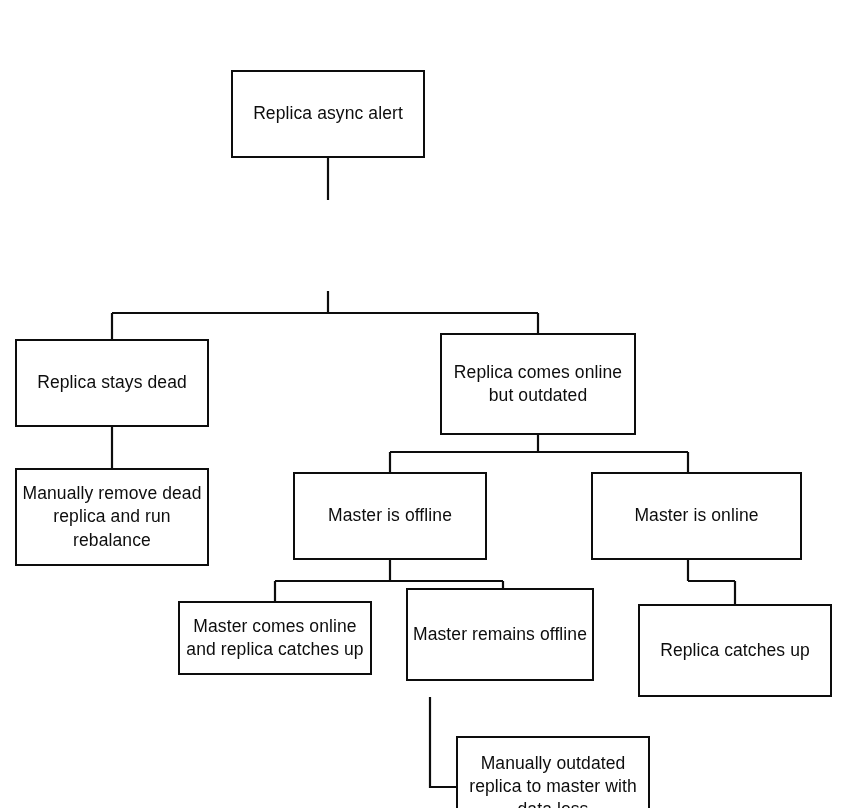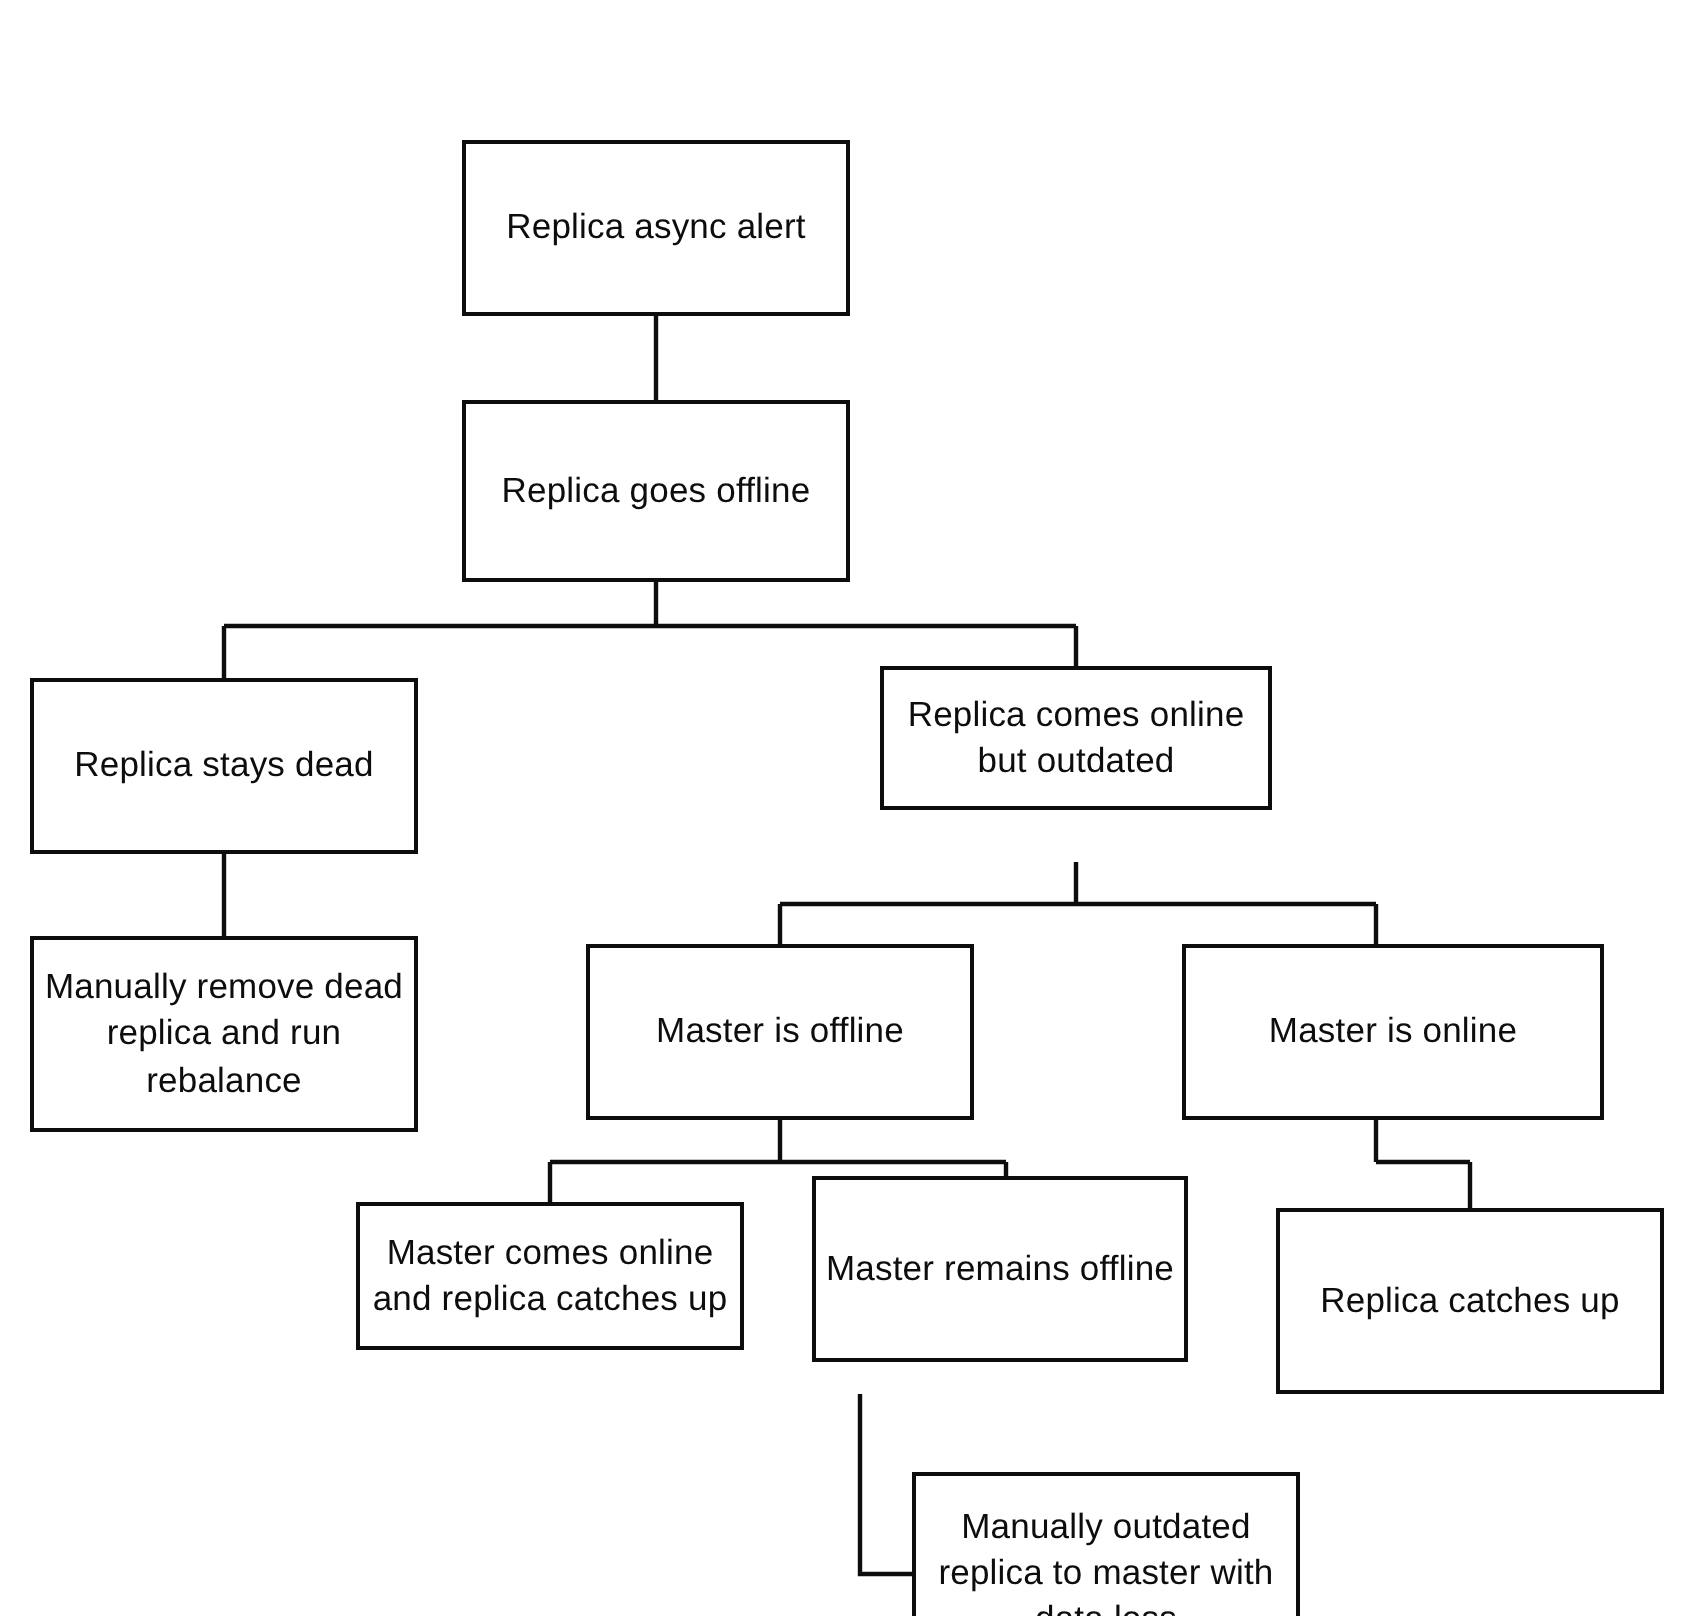--- a/index.html
+++ b/index.html
@@ -45,21 +45,21 @@
     color: #0d0d0d;
     white-space: pre-line;
     padding: 0 4px;
   }
 
   
   #node-replica-async-alert      { left: 231px; top: 22px;  width: 194px; height: 88px; }
   #node-replica-goes-offline     { left: 231px; top: 152px; width: 194px; height: 91px; }
   #node-replica-stays-dead       { left: 15px;  top: 291px; width: 194px; height: 88px; }
   #node-manually-remove-dead     { left: 15px;  top: 420px; width: 194px; height: 98px; }
-  #node-replica-comes-online     { left: 440px; top: 285px; width: 196px; height: 72px; }
+  #node-replica-comes-online     { left: 440px; top: 285px; width: 196px; height: 102px; }
   #node-master-is-offline        { left: 293px; top: 424px; width: 194px; height: 88px; }
   #node-master-is-online         { left: 591px; top: 424px; width: 211px; height: 88px; }
   #node-master-comes-online      { left: 178px; top: 553px; width: 194px; height: 74px; }
   #node-master-remains-offline   { left: 406px; top: 540px; width: 188px; height: 93px; }
   #node-replica-catches-up       { left: 638px; top: 556px; width: 194px; height: 93px; }
   #node-manually-promote         { left: 456px; top: 688px; width: 194px; height: 101px; }
 
   
   #connectors {
     position: absolute;
@@ -105,23 +105,20 @@
 
     <path d="M 688 512 L 688 533 M 688 533 L 735 533 M 735 533 L 735 556"></path>
 
     <path d="M 430 649 L 430 739 L 456 739"></path>
   </svg>
 
   <div class="node" id="node-replica-async-alert">
     <span class="node-label">Replica async alert</span>
   </div>
 
-  <div class="node" id="node-replica-goes-offline">
-    <span class="node-label">Replica goes offline</span>
-  </div>
 
   <div class="node" id="node-replica-stays-dead">
     <span class="node-label">Replica stays dead</span>
   </div>
 
   <div class="node" id="node-manually-remove-dead">
     <span class="node-label">Manually remove dead
 replica and run
 rebalance</span>
   </div>

